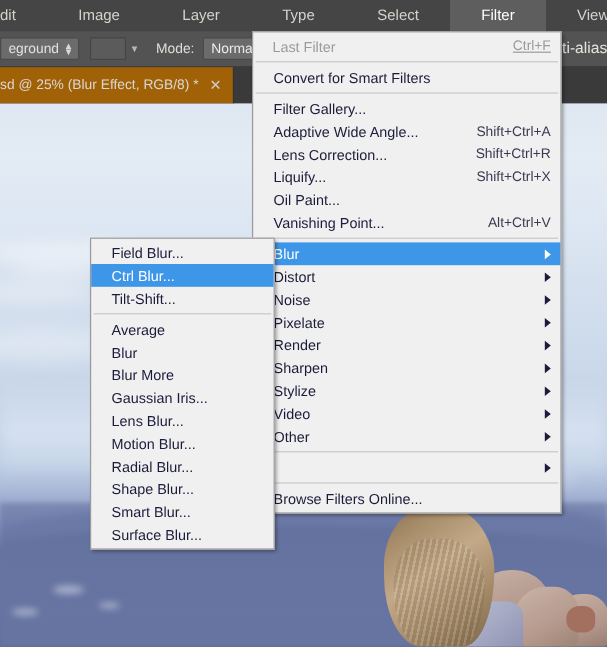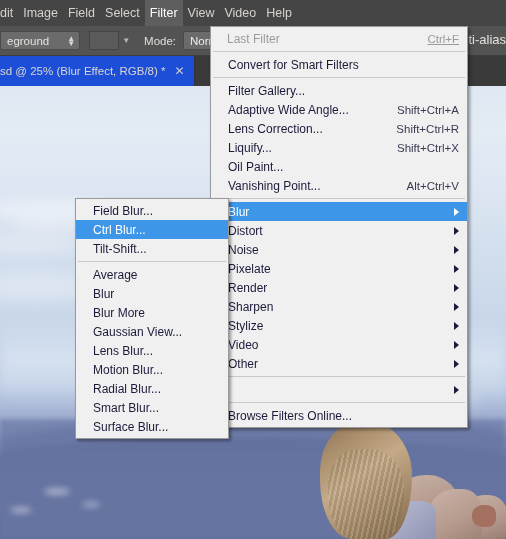--- a/index.html
+++ b/index.html
@@ -141,21 +141,21 @@
 
   
   .menubar {
     position: absolute; left: 0; top: 0;
     width: 506px; height: 26px;
     background: #454545;
     display: flex; align-items: stretch;
   }
   .menubar-item {
     display: flex; align-items: center;
-    padding: 0 5px;
+    padding: 0 26px;
     color: #d6d2cc;
     font-size: 12.5px;
     white-space: nowrap;
     cursor: default;
   }
   .menubar-item.first { padding-left: 0; }
   .menubar-item.active { background: #5e5e5e; color: #ffffff; }
 
   .optionsbar {
     position: absolute; left: 0; top: 26px;
@@ -168,21 +168,21 @@
     height: 19px;
     background: #6b6b6b;
     border: 1px solid #4a4a4a;
     border-radius: 2px;
     color: #e4e1dd;
     font-size: 11.5px;
     display: flex; align-items: center;
     padding: 0 4px 0 6px;
     margin-left: 0;
   }
-  .opt-combo .lbl { margin-right: 18px; }
+  .opt-combo .lbl { margin-right: 4px; }
   .stepper {
     display: flex; flex-direction: column;
     line-height: 5px; font-size: 8px; color: #dcd9d4;
   }
   .swatch-box {
     width: 30px; height: 19px;
     background: #5b5b5b;
     border: 1px solid #454545;
     margin-left: 9px;
   }
@@ -209,21 +209,21 @@
 
   .tabbar {
     position: absolute; left: 0; top: 56px;
     width: 506px; height: 30px;
     background: #3a3a3a;
   }
   .doc-tab {
     position: absolute; left: 0; top: 0;
     height: 30px; display: flex; align-items: center;
     padding: 0 9px 0 0;
-    background: #1d4ed8;
+    background: #a16207;
     border-right: 1px solid #333;
   }
   .doc-tab .title { color: #d9d6d1; font-size: 11.5px; white-space: nowrap; }
   .doc-tab .close {
     margin-left: 9px; color: #cfccc7; font-size: 12px; cursor: pointer;
   }
 
   
   .menu {
     position: absolute;
@@ -294,21 +294,24 @@
   </div>
 
   <div class="menubar" id="menubar">
       <div class="menubar-item first">
         <span>dit</span>
       </div>
       <div class="menubar-item">
         <span>Image</span>
       </div>
       <div class="menubar-item">
-        <span>Field</span>
+        <span>Layer</span>
+      </div>
+      <div class="menubar-item">
+        <span>Type</span>
       </div>
       <div class="menubar-item">
         <span>Select</span>
       </div>
       <div class="menubar-item active">
         <span>Filter</span>
       </div>
       <div class="menubar-item">
         <span>View</span>
       </div>
@@ -440,32 +443,35 @@
       <div class="mi">
         <span class="label">Average</span>
       </div>
       <div class="mi">
         <span class="label">Blur</span>
       </div>
       <div class="mi">
         <span class="label">Blur More</span>
       </div>
       <div class="mi">
-        <span class="label">Gaussian View...</span>
+        <span class="label">Gaussian Iris...</span>
       </div>
       <div class="mi">
         <span class="label">Lens Blur...</span>
       </div>
       <div class="mi">
         <span class="label">Motion Blur...</span>
       </div>
       <div class="mi">
         <span class="label">Radial Blur...</span>
       </div>
       <div class="mi">
+        <span class="label">Shape Blur...</span>
+      </div>
+      <div class="mi">
         <span class="label">Smart Blur...</span>
       </div>
       <div class="mi">
         <span class="label">Surface Blur...</span>
       </div>
     </div>
 
 </div>
 
 </body></html>

